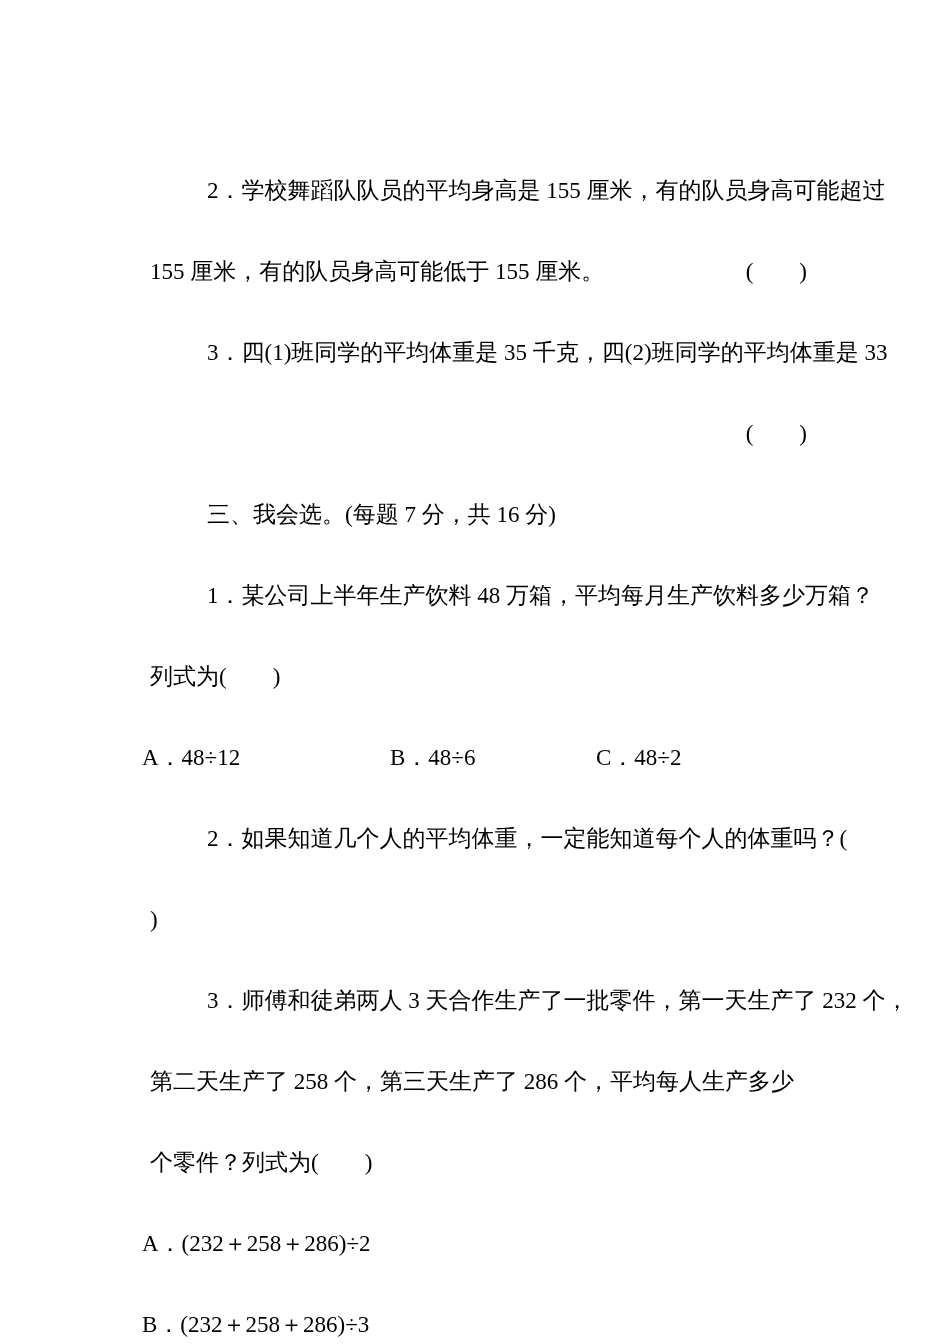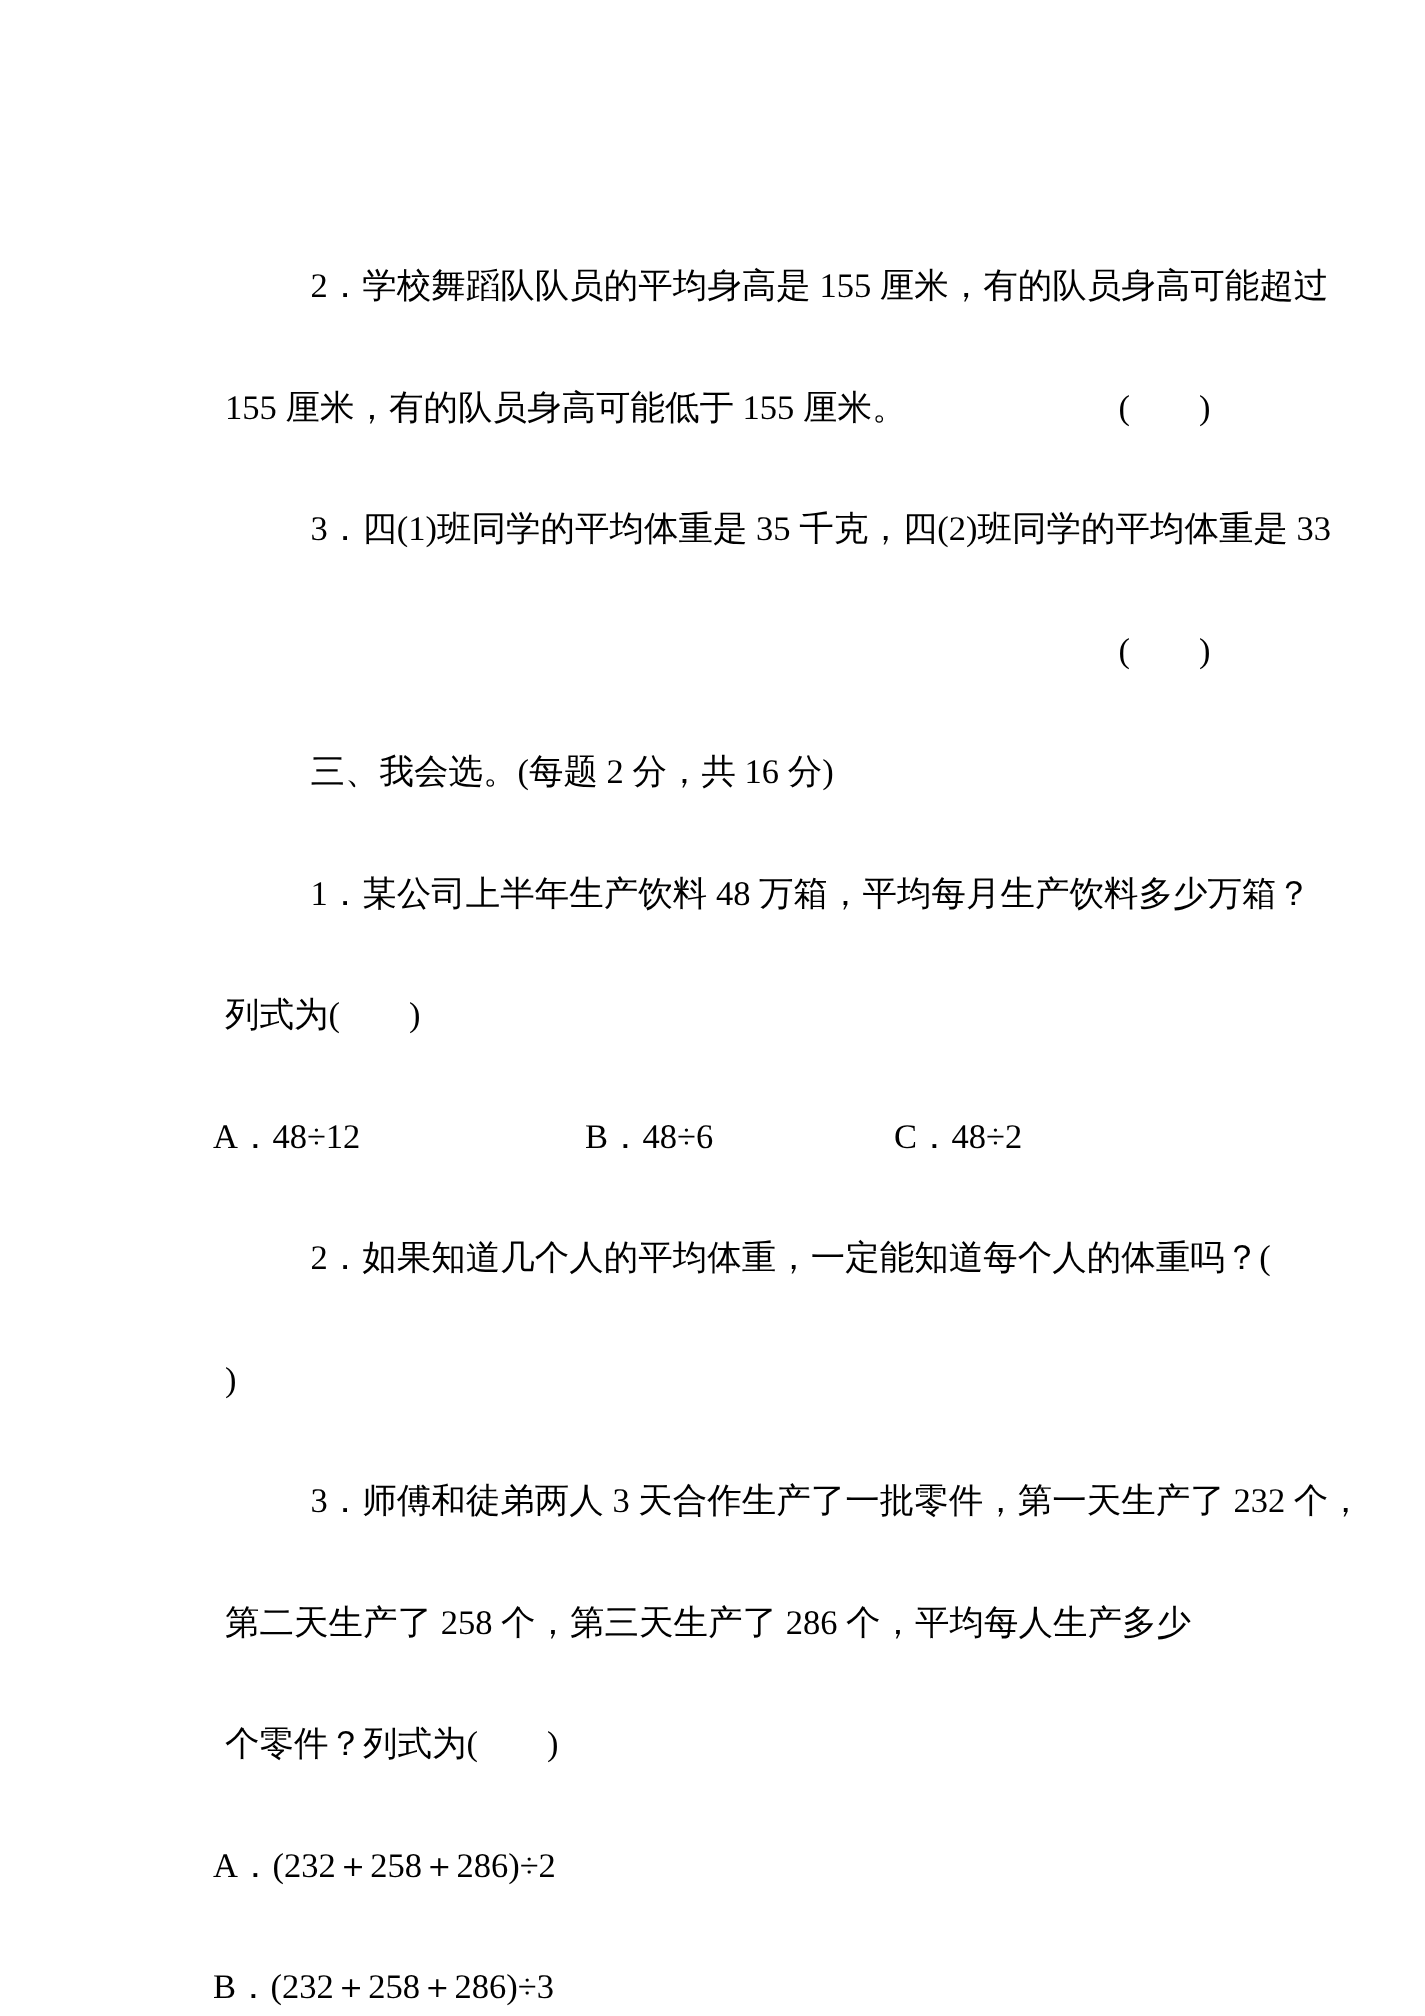--- a/index.html
+++ b/index.html
@@ -48,21 +48,21 @@
         <span class="txt">155 厘米，有的队员身高可能低于 155 厘米。</span>
         <span class="bracket">(　　)</span>
       </div>
       <div class="line item">
         <span class="txt">3．四(1)班同学的平均体重是 35 千克，四(2)班同学的平均体重是 33</span>
       </div>
       <div class="line cont">
         <span class="bracket">(　　)</span>
       </div>
       <div class="line item">
-        <span class="txt">三、我会选。(每题 2 分，共 16 分)</span>
+        <span class="txt">三、我会选。(每题 7 分，共 16 分)</span>
       </div>
       <div class="line item">
         <span class="txt">1．某公司上半年生产饮料 48 万箱，平均每月生产饮料多少万箱？</span>
       </div>
       <div class="line cont">
         <span class="txt">列式为(　　)</span>
       </div>
       <div class="line options">
         <span class="opt opt-0">A．48÷12</span>
         <span class="opt opt-1">B．48÷6</span>

